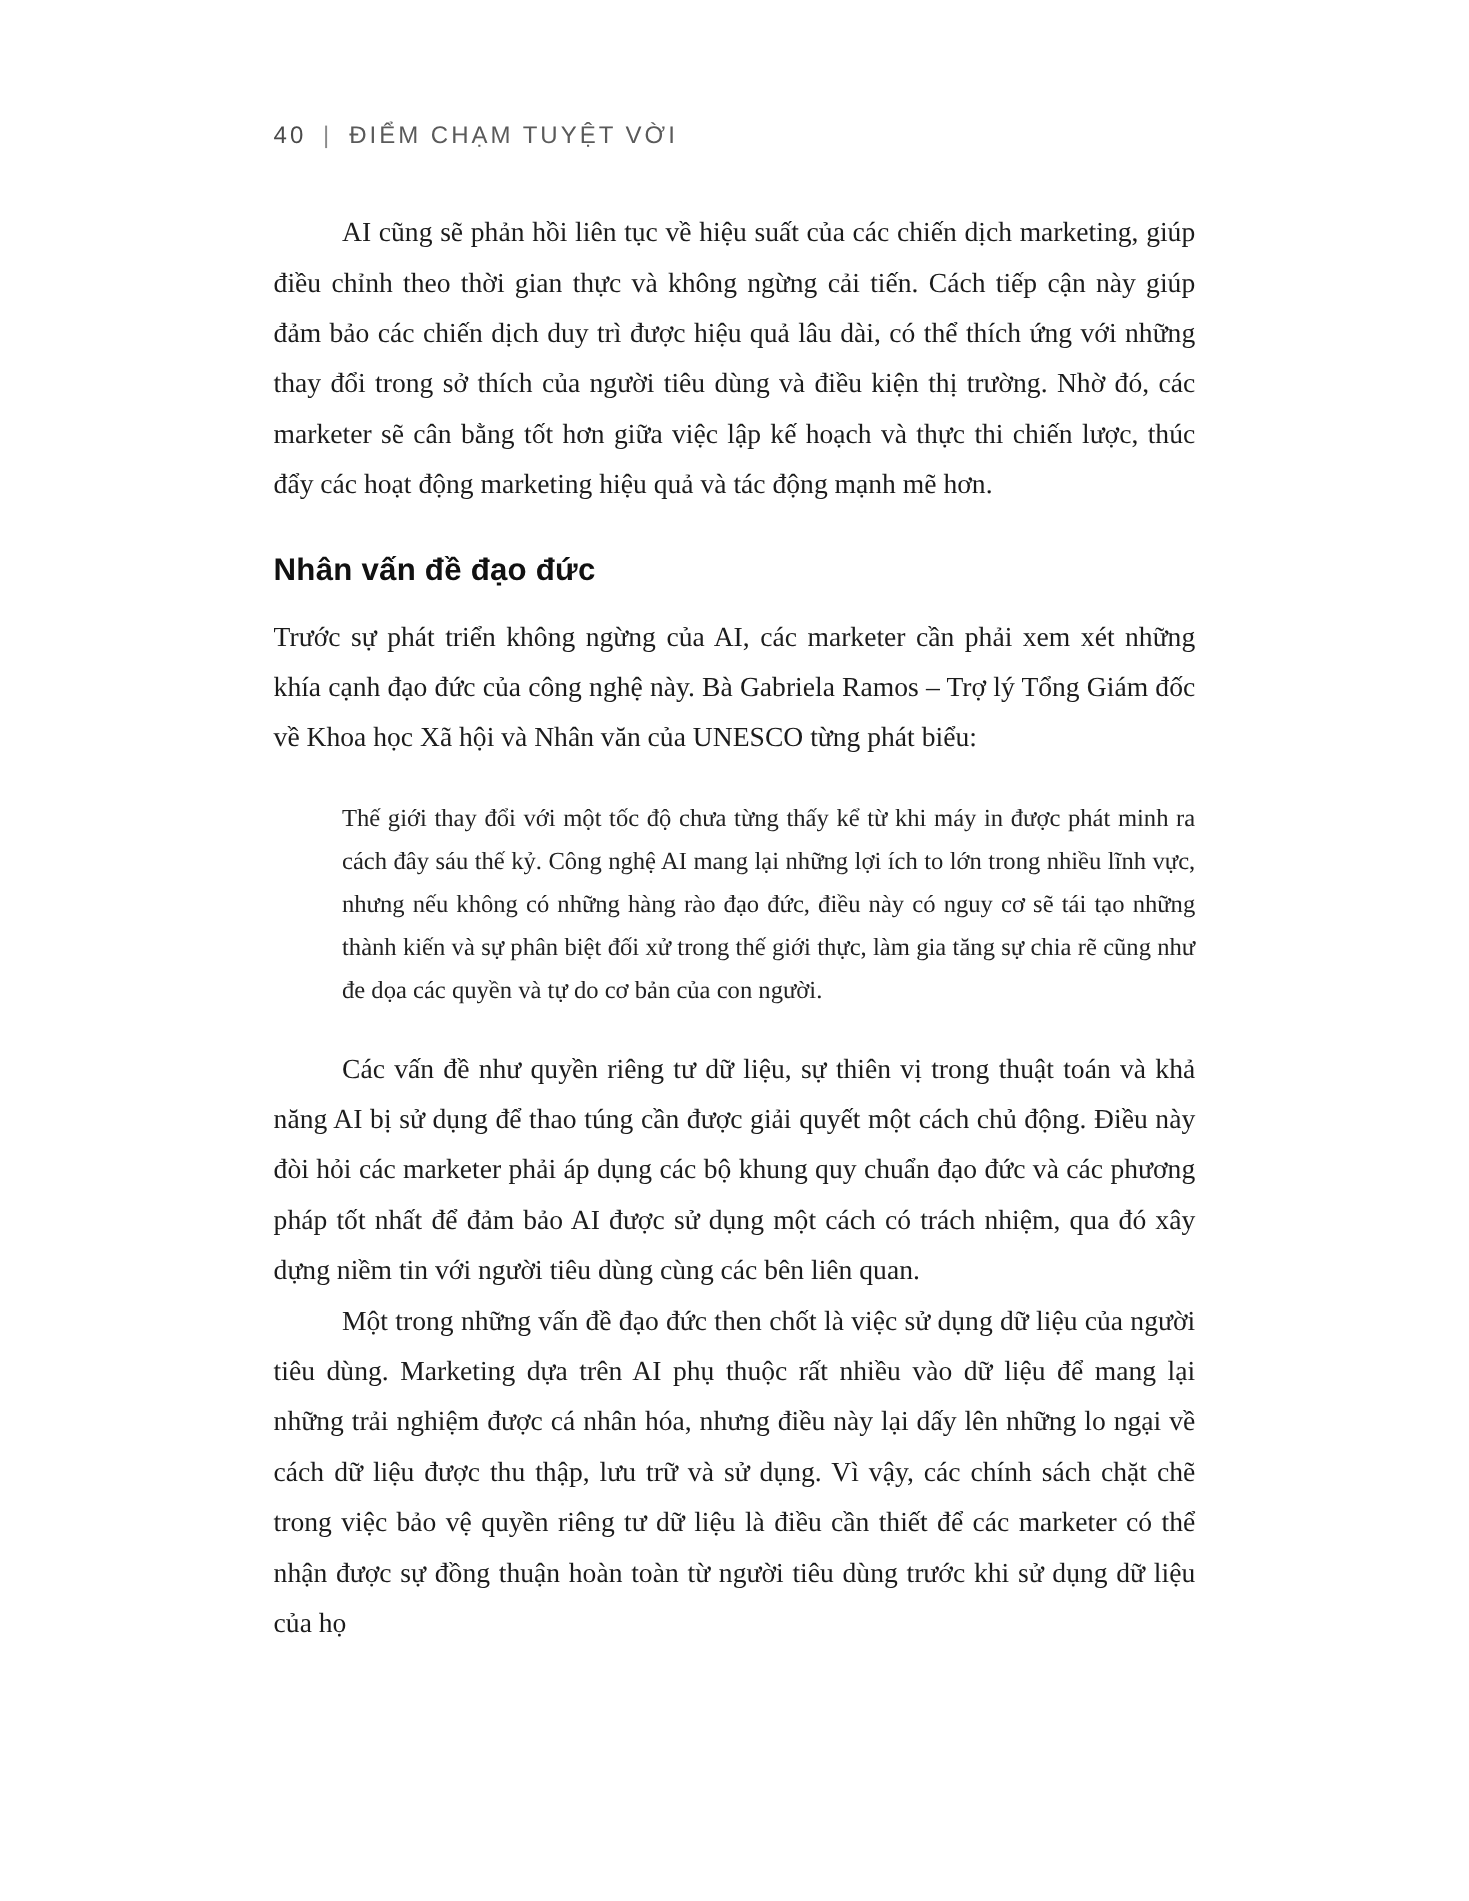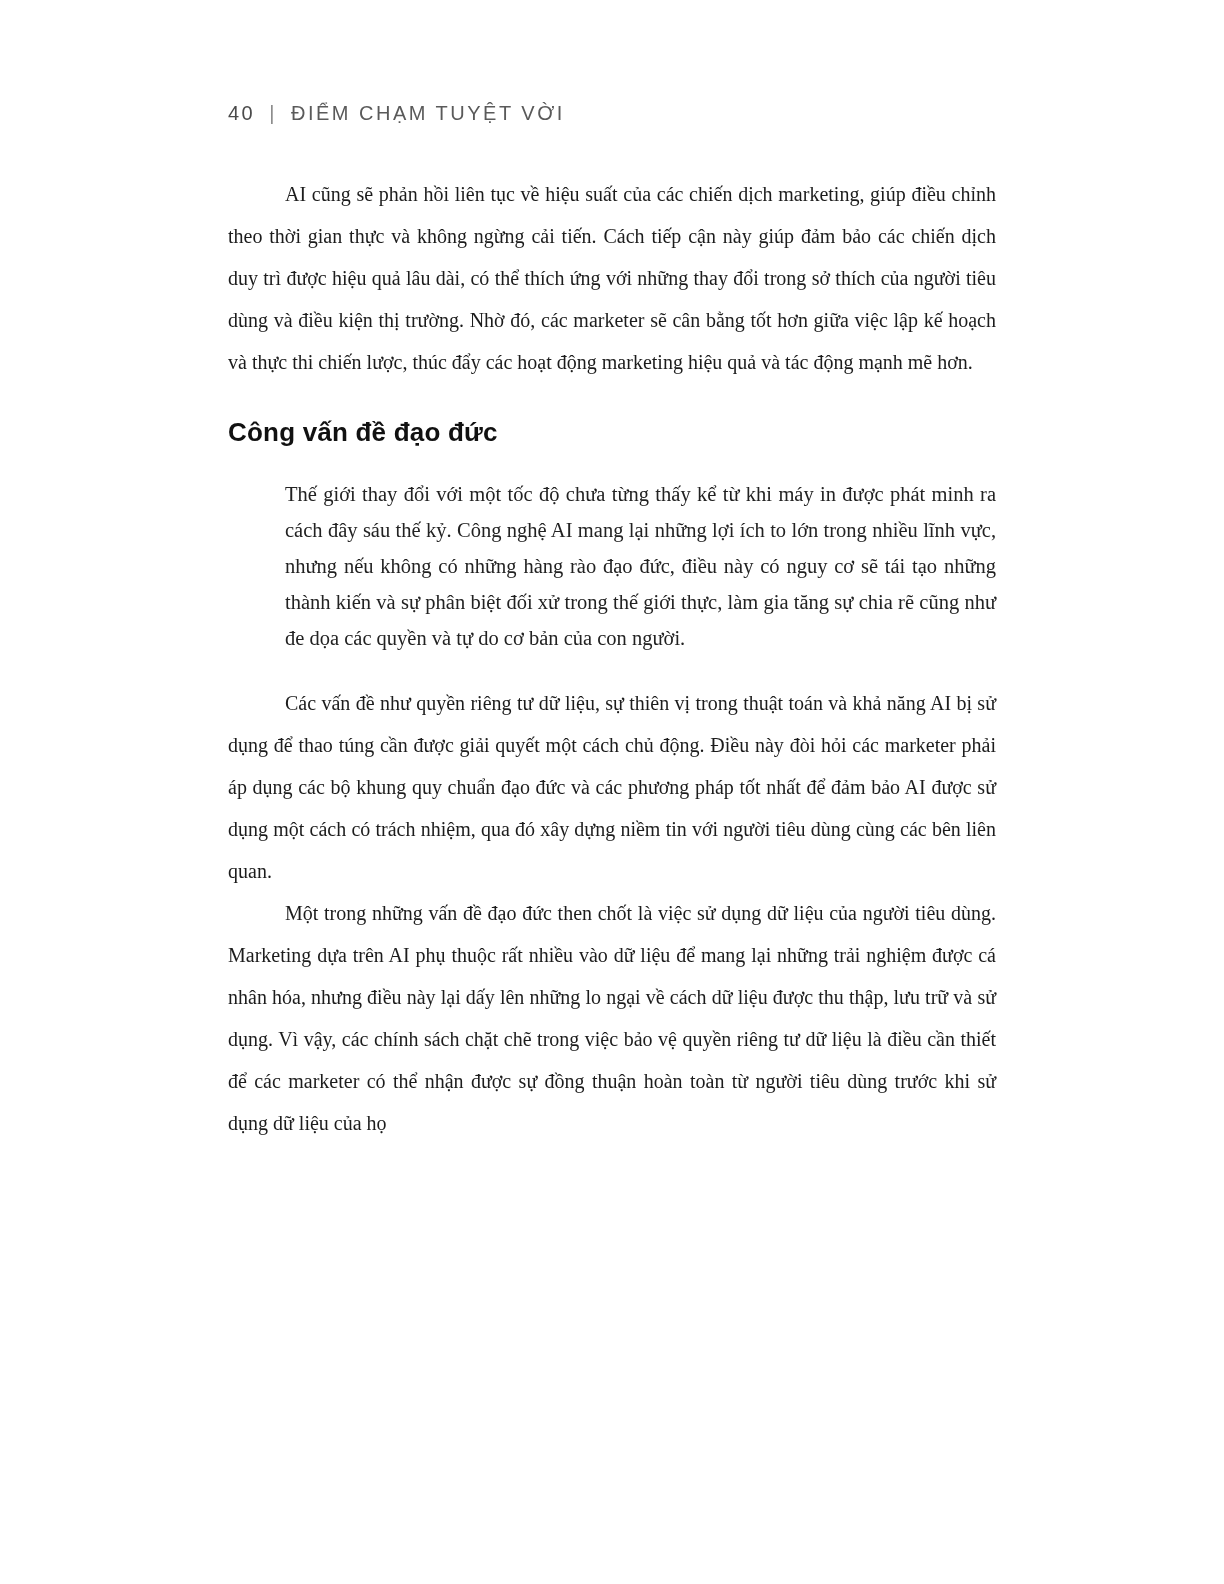--- a/index.html
+++ b/index.html
@@ -40,21 +40,21 @@
   .running-head .page-num {
     color: #4a4a4a;
   }
 
   .running-head .sep {
     color: #8a8a8a;
     font-weight: 300;
   }
 
   .body-para {
-    font-size: 20px;
+    font-size: 23px;
     line-height: 42px;
     text-align: justify;
     color: #1c1c1c;
   }
 
   .body-para.indented {
     text-indent: 57px;
   }
 
   .section-heading {
@@ -83,22 +83,23 @@
   <div class="content">
 
     <div class="running-head">
       <span class="page-num">40</span>
       <span class="sep">|</span>
       <span class="book-title">ĐIỂM CHẠM TUYỆT VỜI</span>
     </div>
 
     <p class="body-para indented">AI cũng sẽ phản hồi liên tục về hiệu suất của các chiến dịch marketing, giúp điều chỉnh theo thời gian thực và không ngừng cải tiến. Cách tiếp cận này giúp đảm bảo các chiến dịch duy trì được hiệu quả lâu dài, có thể thích ứng với những thay đổi trong sở thích của người tiêu dùng và điều kiện thị trường. Nhờ đó, các marketer sẽ cân bằng tốt hơn giữa việc lập kế hoạch và thực thi chiến lược, thúc đẩy các hoạt động marketing hiệu quả và tác động mạnh mẽ hơn.</p>
 
-    <h2 class="section-heading">Công vấn đề đạo đức</h2>
+    <h2 class="section-heading">Nhân vấn đề đạo đức</h2>
 
+    <p class="body-para">Trước sự phát triển không ngừng của AI, các marketer cần phải xem xét những khía cạnh đạo đức của công nghệ này. Bà Gabriela Ramos – Trợ lý Tổng Giám đốc về Khoa học Xã hội và Nhân văn của UNESCO từng phát biểu:</p>
 
     <div class="quote-block">Thế giới thay đổi với một tốc độ chưa từng thấy kể từ khi máy in được phát minh ra cách đây sáu thế kỷ. Công nghệ AI mang lại những lợi ích to lớn trong nhiều lĩnh vực, nhưng nếu không có những hàng rào đạo đức, điều này có nguy cơ sẽ tái tạo những thành kiến và sự phân biệt đối xử trong thế giới thực, làm gia tăng sự chia rẽ cũng như đe dọa các quyền và tự do cơ bản của con người.</div>
 
     <p class="body-para indented">Các vấn đề như quyền riêng tư dữ liệu, sự thiên vị trong thuật toán và khả năng AI bị sử dụng để thao túng cần được giải quyết một cách chủ động. Điều này đòi hỏi các marketer phải áp dụng các bộ khung quy chuẩn đạo đức và các phương pháp tốt nhất để đảm bảo AI được sử dụng một cách có trách nhiệm, qua đó xây dựng niềm tin với người tiêu dùng cùng các bên liên quan.</p>
 
     <p class="body-para indented">Một trong những vấn đề đạo đức then chốt là việc sử dụng dữ liệu của người tiêu dùng. Marketing dựa trên AI phụ thuộc rất nhiều vào dữ liệu để mang lại những trải nghiệm được cá nhân hóa, nhưng điều này lại dấy lên những lo ngại về cách dữ liệu được thu thập, lưu trữ và sử dụng. Vì vậy, các chính sách chặt chẽ trong việc bảo vệ quyền riêng tư dữ liệu là điều cần thiết để các marketer có thể nhận được sự đồng thuận hoàn toàn từ người tiêu dùng trước khi sử dụng dữ liệu của họ</p>
 
   </div>
 </div>
 

